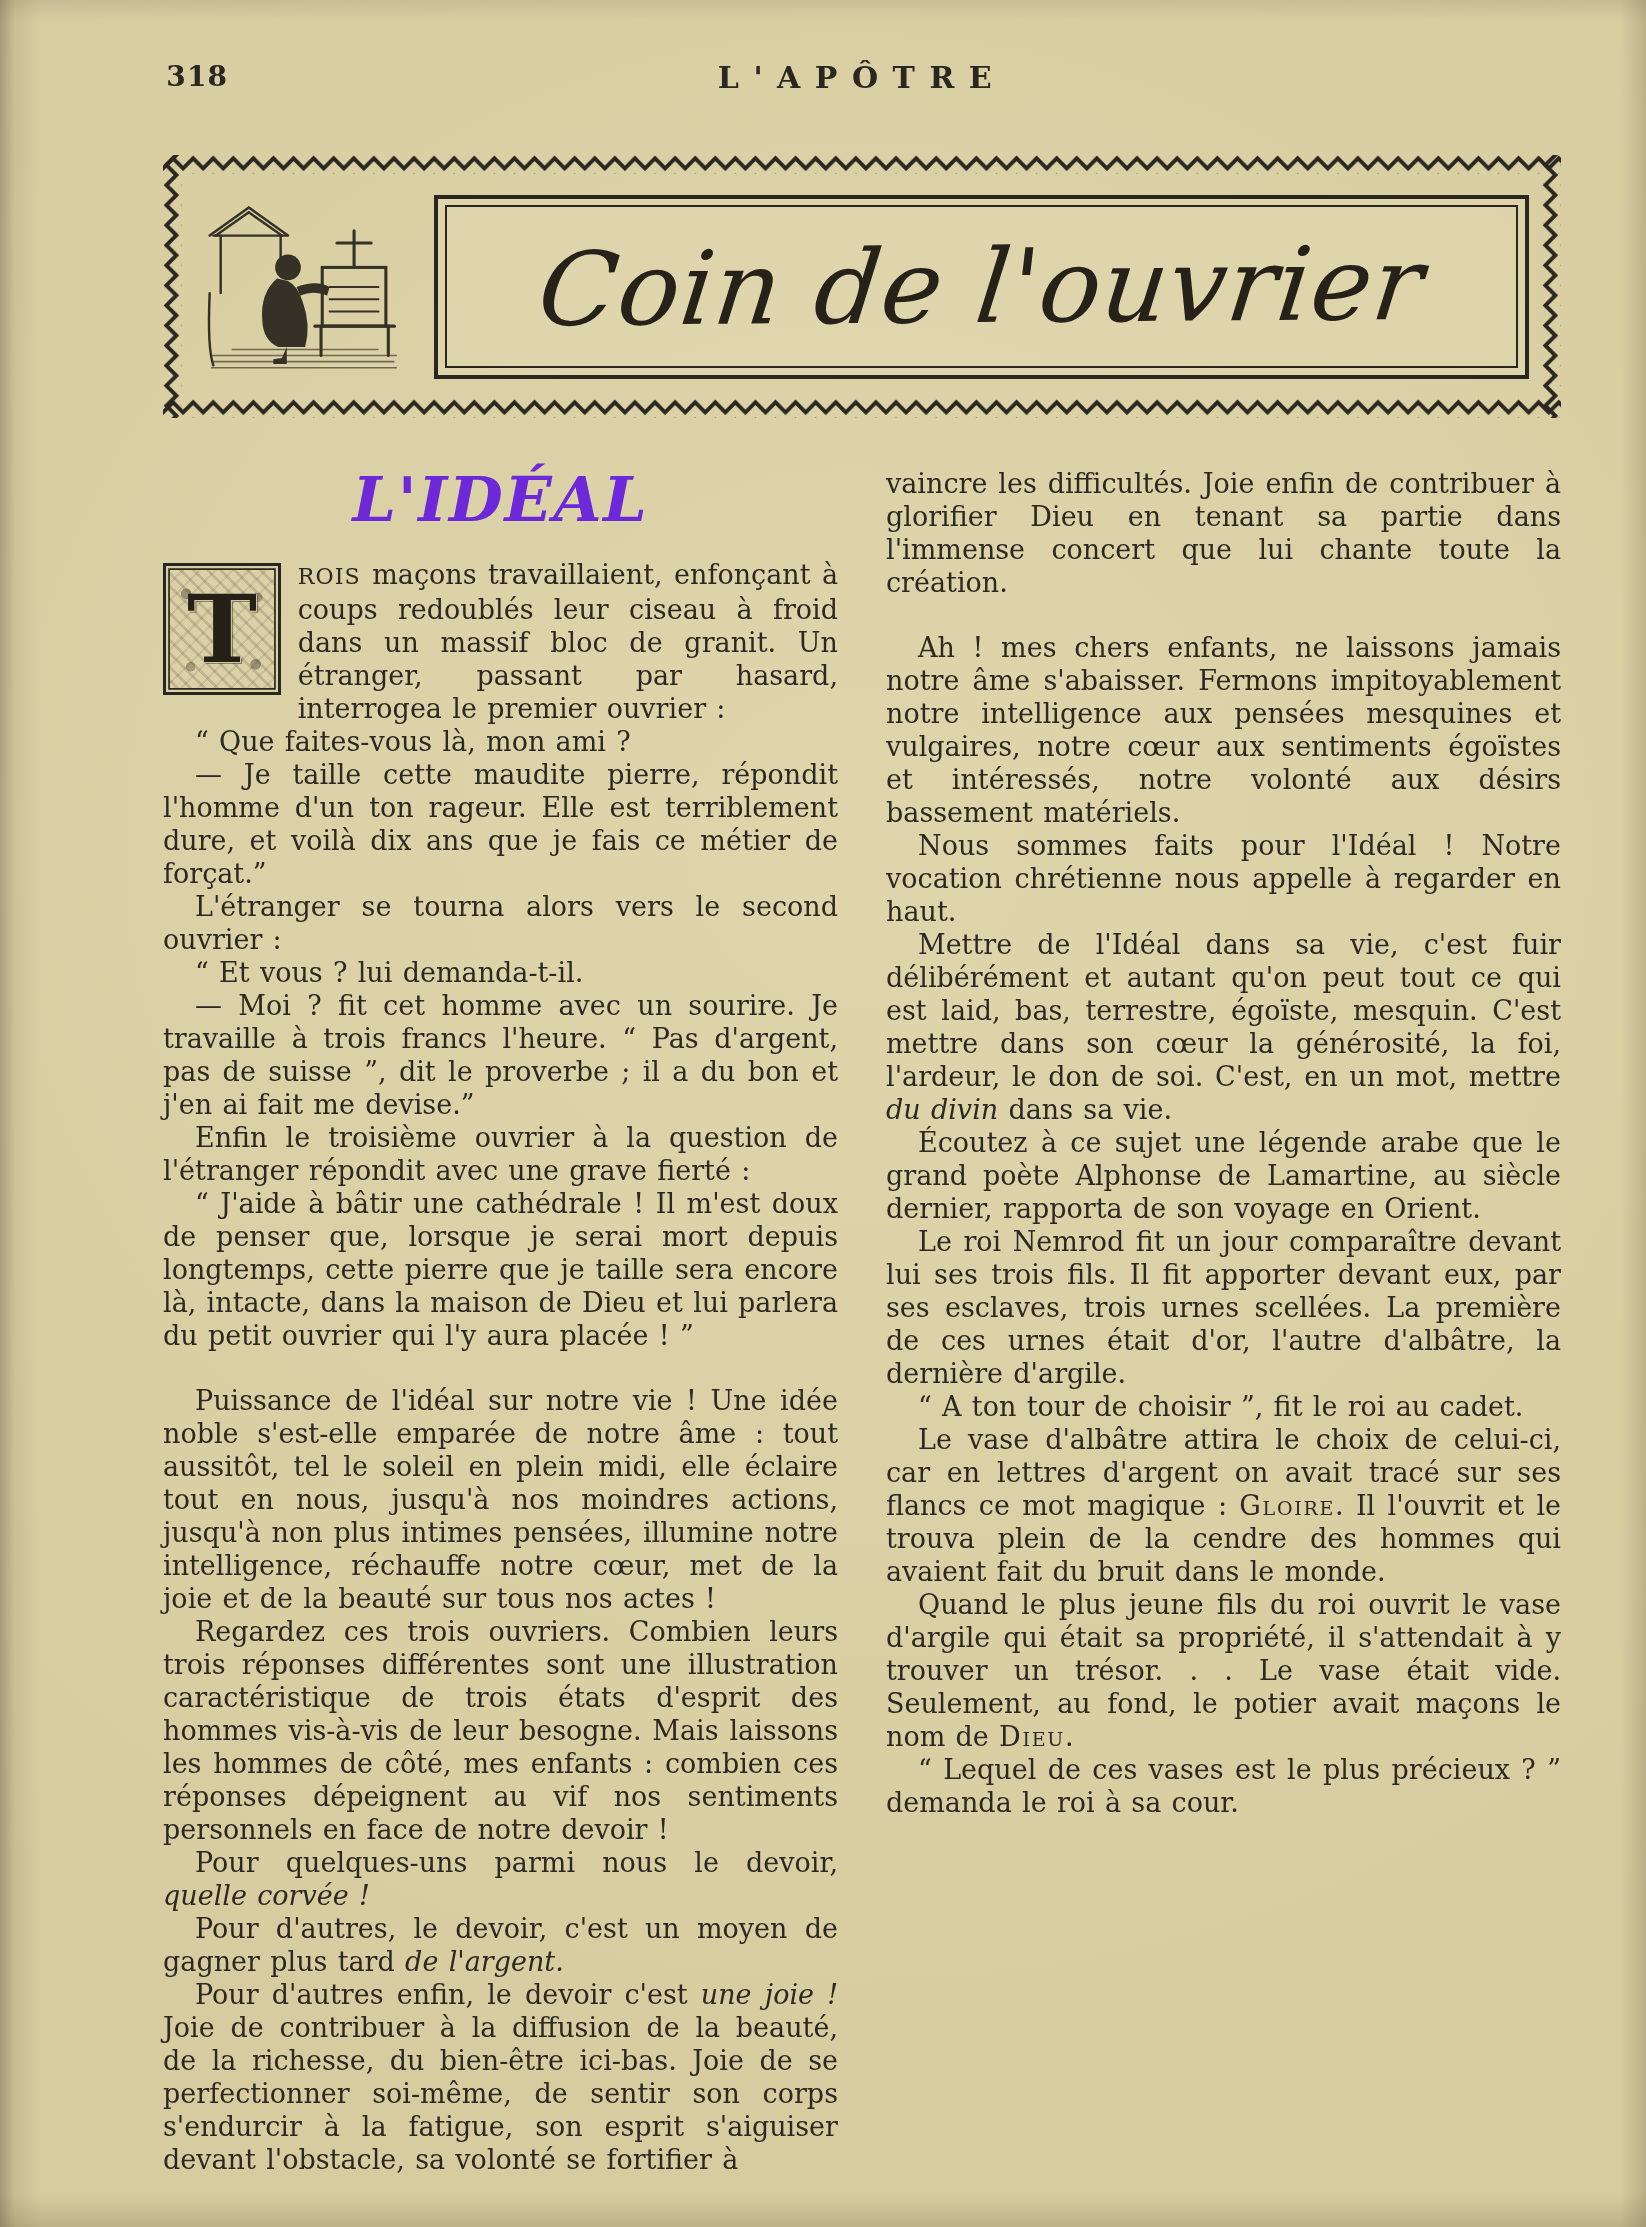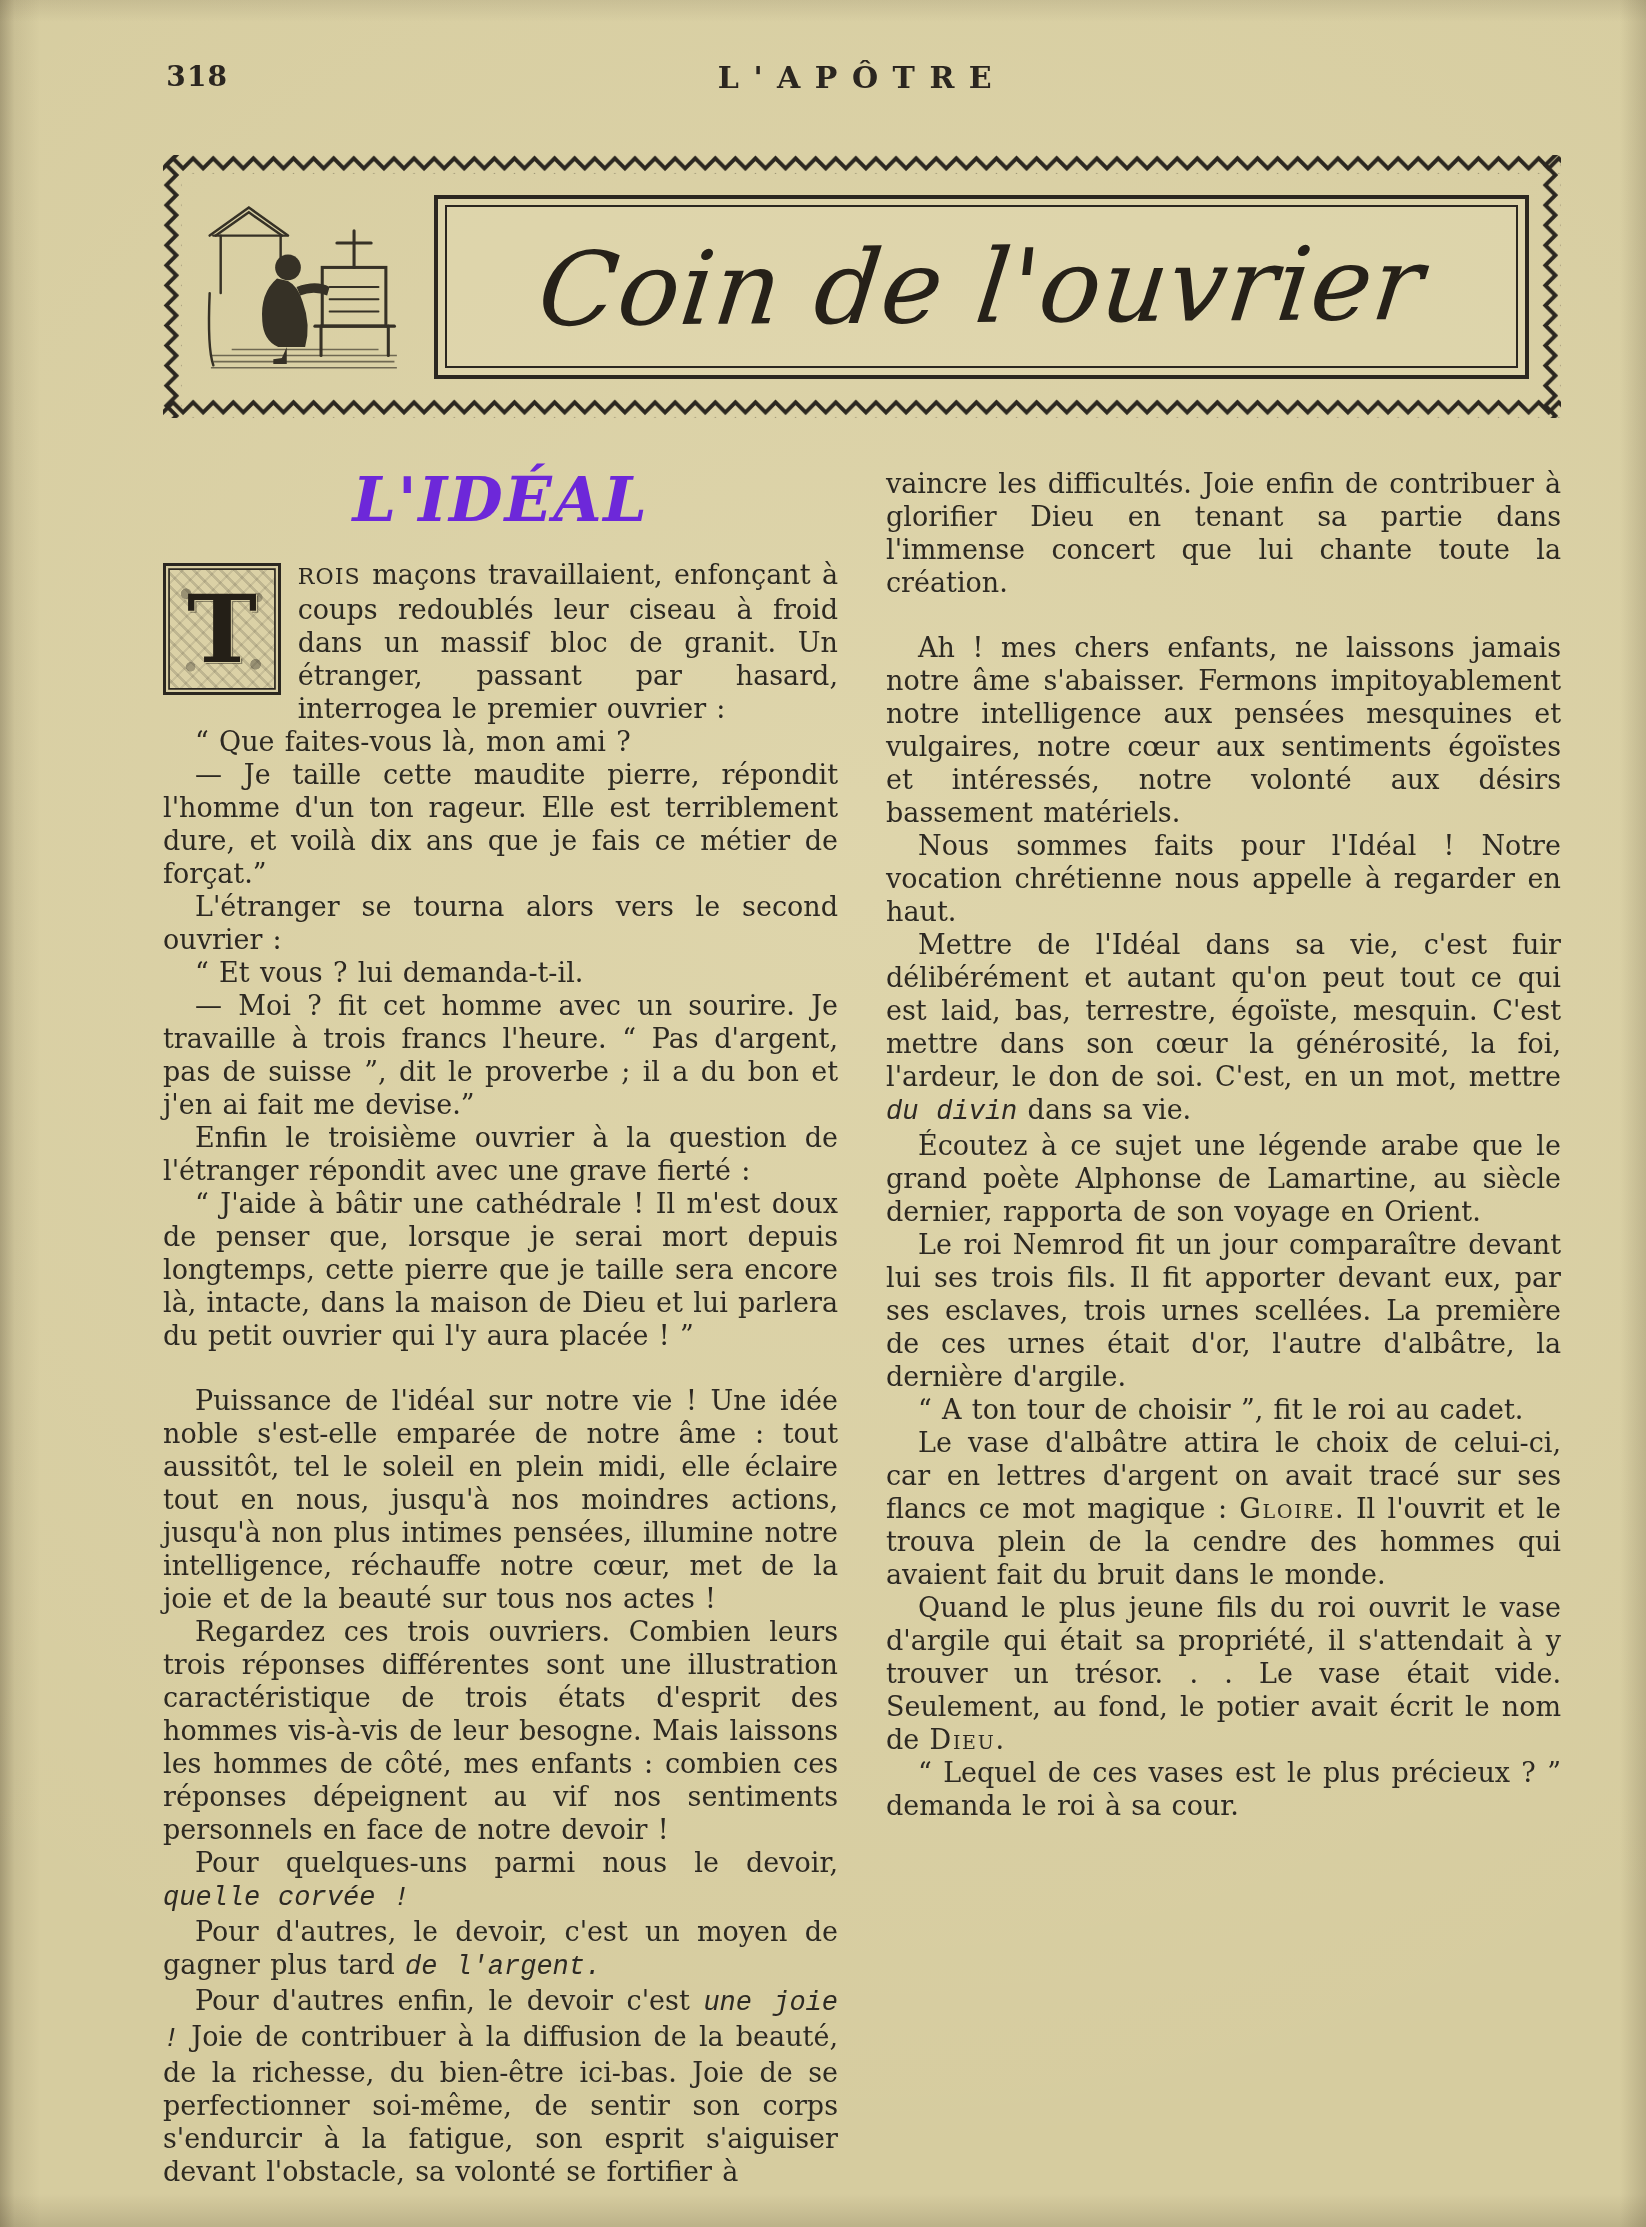--- a/index.html
+++ b/index.html
@@ -124,21 +124,21 @@
     font-size: 27px;
     line-height: 33px;
     text-align: justify;
     word-spacing: 1.7px;
     color: #2d2922;
   }
   .para { margin: 0; }
   .para.indent { text-indent: 32px; }
   .section-break { height: 32px; }
 
-  .run-italic { font-style: italic; font-family: Liberation Mono, monospace; }
+  .run-italic { font-style: italic; }
   .run-caps { font-size: 0.82em; letter-spacing: 1.1px; }
   .run-smallcaps { font-variant: small-caps; letter-spacing: 1.7px; }
 
   
   .dropcap-box {
     float: left;
     width: 118px;
     height: 132px;
     margin: 4.5px 16.7px 2.2px 0;
     border: 3.9px solid #2b2720;
@@ -288,20 +288,20 @@
     <div class="col col-body">
         <p class="para"><span>vaincre les difficultés. Joie enfin de contribuer à glorifier Dieu en tenant sa partie dans l'immense concert que lui chante toute la création.</span></p>
         <div class="section-break"></div>
         <p class="para indent"><span>Ah ! mes chers enfants, ne laissons jamais notre âme s'abaisser. Fermons impitoyablement notre intelligence aux pensées mesquines et vulgaires, notre cœur aux sentiments égoïstes et intéressés, notre volonté aux désirs bassement matériels.</span></p>
         <p class="para indent"><span>Nous sommes faits pour l'Idéal ! Notre vocation chrétienne nous appelle à regarder en haut.</span></p>
         <p class="para indent"><span>Mettre de l'Idéal dans sa vie, c'est fuir délibérément et autant qu'on peut tout ce qui est laid, bas, terrestre, égoïste, mesquin. C'est mettre dans son cœur la générosité, la foi, l'ardeur, le don de soi. C'est, en un mot, mettre </span><span class="run-italic">du divin</span><span> dans sa vie.</span></p>
         <p class="para indent"><span>Écoutez à ce sujet une légende arabe que le grand poète Alphonse de Lamartine, au siècle dernier, rapporta de son voyage en Orient.</span></p>
         <p class="para indent"><span>Le roi Nemrod fit un jour comparaître devant lui ses trois fils. Il fit apporter devant eux, par ses esclaves, trois urnes scellées. La première de ces urnes était d'or, l'autre d'albâtre, la dernière d'argile.</span></p>
         <p class="para indent"><span>“ A ton tour de choisir ”, fit le roi au cadet.</span></p>
         <p class="para indent"><span>Le vase d'albâtre attira le choix de celui-ci, car en lettres d'argent on avait tracé sur ses flancs ce mot magique : </span><span class="run-smallcaps">Gloire</span><span>. Il l'ouvrit et le trouva plein de la cendre des hommes qui avaient fait du bruit dans le monde.</span></p>
-        <p class="para indent"><span>Quand le plus jeune fils du roi ouvrit le vase d'argile qui était sa propriété, il s'attendait à y trouver un trésor. . . Le vase était vide. Seulement, au fond, le potier avait écrit le nom de </span><span class="run-smallcaps">Dieu</span><span>.</span></p>
+        <p class="para indent"><span>Quand le plus jeune fils du roi ouvrit le vase d'argile qui était sa propriété, il s'attendait à y trouver un trésor. . . Le vase était vide. Seulement, au fond, le potier avait maçons le nom de </span><span class="run-smallcaps">Dieu</span><span>.</span></p>
         <p class="para indent"><span>“ Lequel de ces vases est le plus précieux ? ” demanda le roi à sa cour.</span></p>
       </div>
 
   </main>
 
 </div>
 
 
 </body></html>

